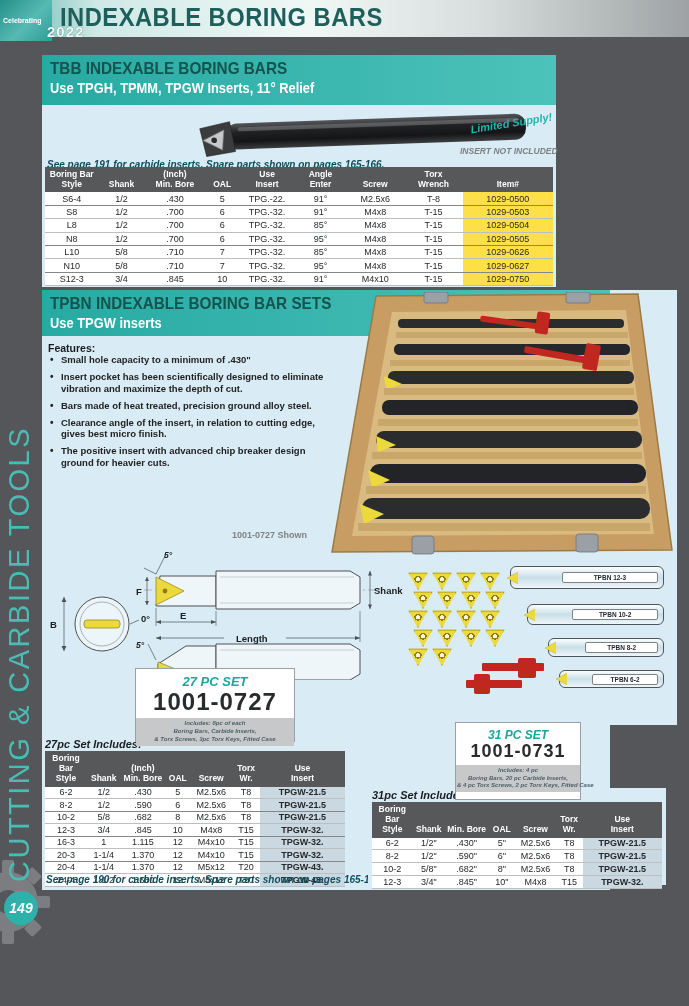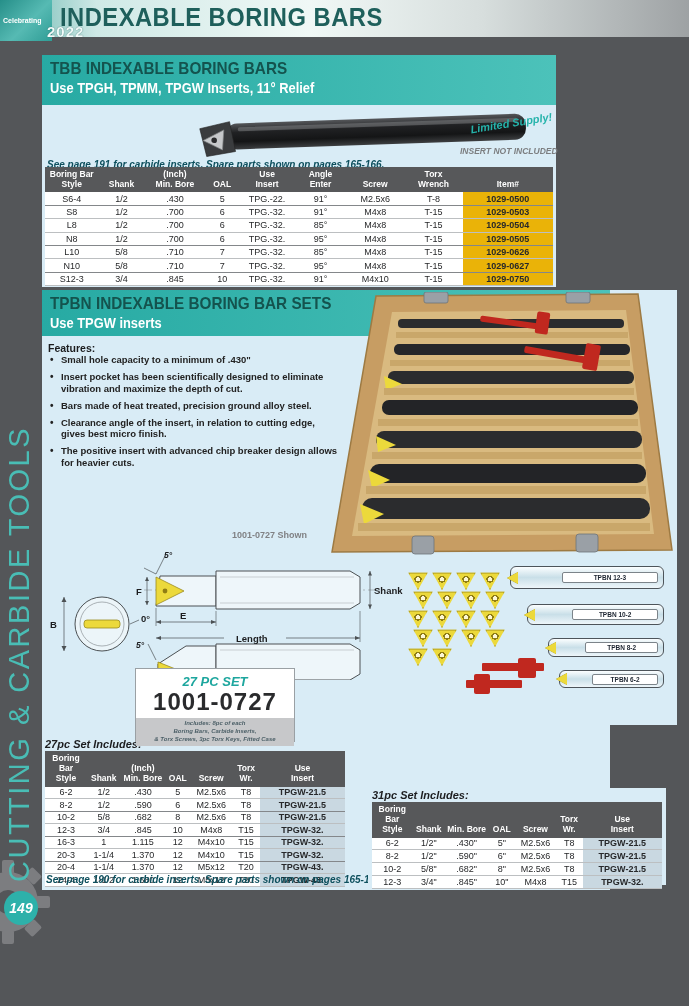--- a/index.html
+++ b/index.html
@@ -48,21 +48,21 @@
   .spec th{background:#57585a;color:#fff;font-size:8.5px;font-weight:bold;line-height:1.2;
            vertical-align:bottom;text-align:center;padding:2px 1px 3px;}
   .spec td{font-size:9px;text-align:center;padding:0 1px;border-bottom:1px solid #bcbfc1;color:#27282a;white-space:nowrap;overflow:hidden;}
   .t1{left:3px;top:112px;width:508px;}
   .t1 td{height:12.4px;}
   .t1 th:nth-child(1),.t1 td:nth-child(1){width:10.5%;}
   .t1 th:nth-child(2){width:9%;}  .t1 th:nth-child(3){width:12%;}
   .t1 th:nth-child(4){width:6.5%;}.t1 th:nth-child(5){width:11%;}
   .t1 th:nth-child(6){width:10%;} .t1 th:nth-child(7){width:11.5%;}
   .t1 th:nth-child(8){width:11.5%;}.t1 th:nth-child(9){width:18%;}
-  .t1 td:last-child{background:#eab308;font-weight:bold;}
+  .t1 td:last-child{background:#fde047;font-weight:normal;}
   .t1 tbody tr:nth-child(1) td,.t1 tbody tr:nth-child(4) td,.t1 tbody tr:nth-child(6) td{border-bottom-color:#84878a;}
   .tbl-label{font-size:11px;font-weight:800;font-style:italic;color:#1c1d1f;position:absolute;white-space:nowrap;}
   .l27{left:3px;top:448px;}
   .t27{left:3px;top:461px;width:300px;}
   .t27 td{height:11.5px;}
   .t27 th:nth-child(1){width:14%;} .t27 th:nth-child(2){width:11%;}
   .t27 th:nth-child(3){width:15%;} .t27 th:nth-child(4){width:8%;}
   .t27 th:nth-child(5){width:14%;} .t27 th:nth-child(6){width:9%;}
   .t27 th:nth-child(7){width:29%;}
   .t27 td:last-child{background:#c9d8e1;font-weight:bold;}
@@ -280,21 +280,21 @@
       <div class="band-sub">Use  TPGW inserts</div>
     </header>
 
     <div class="features">
       <div class="features-title">Features:</div>
       <div class="feature-list">
           <div>Small hole capacity to a minimum of .430"</div>
           <div>Insert pocket has been scientifically designed to eliminate vibration and maximize the depth of cut.</div>
           <div>Bars made of heat treated, precision ground alloy steel.</div>
           <div>Clearance angle of the insert, in relation to cutting edge, gives best micro finish.</div>
-          <div>The positive insert with advanced chip breaker design allows for heavier cuts.</div>
+          <div>The positive insert with advanced chip breaker design ground for heavier cuts.</div>
         </div>
     </div>
 
     <div class="shown-caption">1001-0727 Shown</div>
 
     <svg class="diagram" viewBox="0 0 366 134">
       <g stroke="#4c5154" fill="none" stroke-width="1">
 
         <circle cx="58" cy="78" r="27" fill="#ecf5f9"></circle>
         <circle cx="58" cy="78" r="22" stroke="#8b9296" stroke-width=".7"></circle>
@@ -379,20 +379,29 @@
     <div class="set-box set27">
       <div class="set-name">27 PC SET</div>
       <div class="set-item">1001-0727</div>
       <div class="set-includes">
           <div>Includes: 8pc of each</div>
           <div>Boring Bars, Carbide Inserts,</div>
           <div>&amp; Torx Screws, 3pc Torx Keys, Fitted Case</div>
         </div>
     </div>
 
+    <div class="set-box set31">
+      <div class="set-name">31 PC SET</div>
+      <div class="set-item">1001-0731</div>
+      <div class="set-includes">
+          <div>Includes: 4 pc</div>
+          <div>Boring Bars, 20 pc Carbide Inserts,</div>
+          <div>&amp; 4 pc Torx Screws, 2 pc Torx Keys, Fitted Case</div>
+        </div>
+    </div>
 
     <div class="tbl-label l27">27pc Set Includes:</div>
     <table class="spec t27">
         <thead>
           <tr>
             <th>Boring Bar<br>Style</th>
             <th>Shank</th>
             <th>(Inch)<br>Min. Bore</th>
             <th>OAL</th>
             <th>Screw</th>

